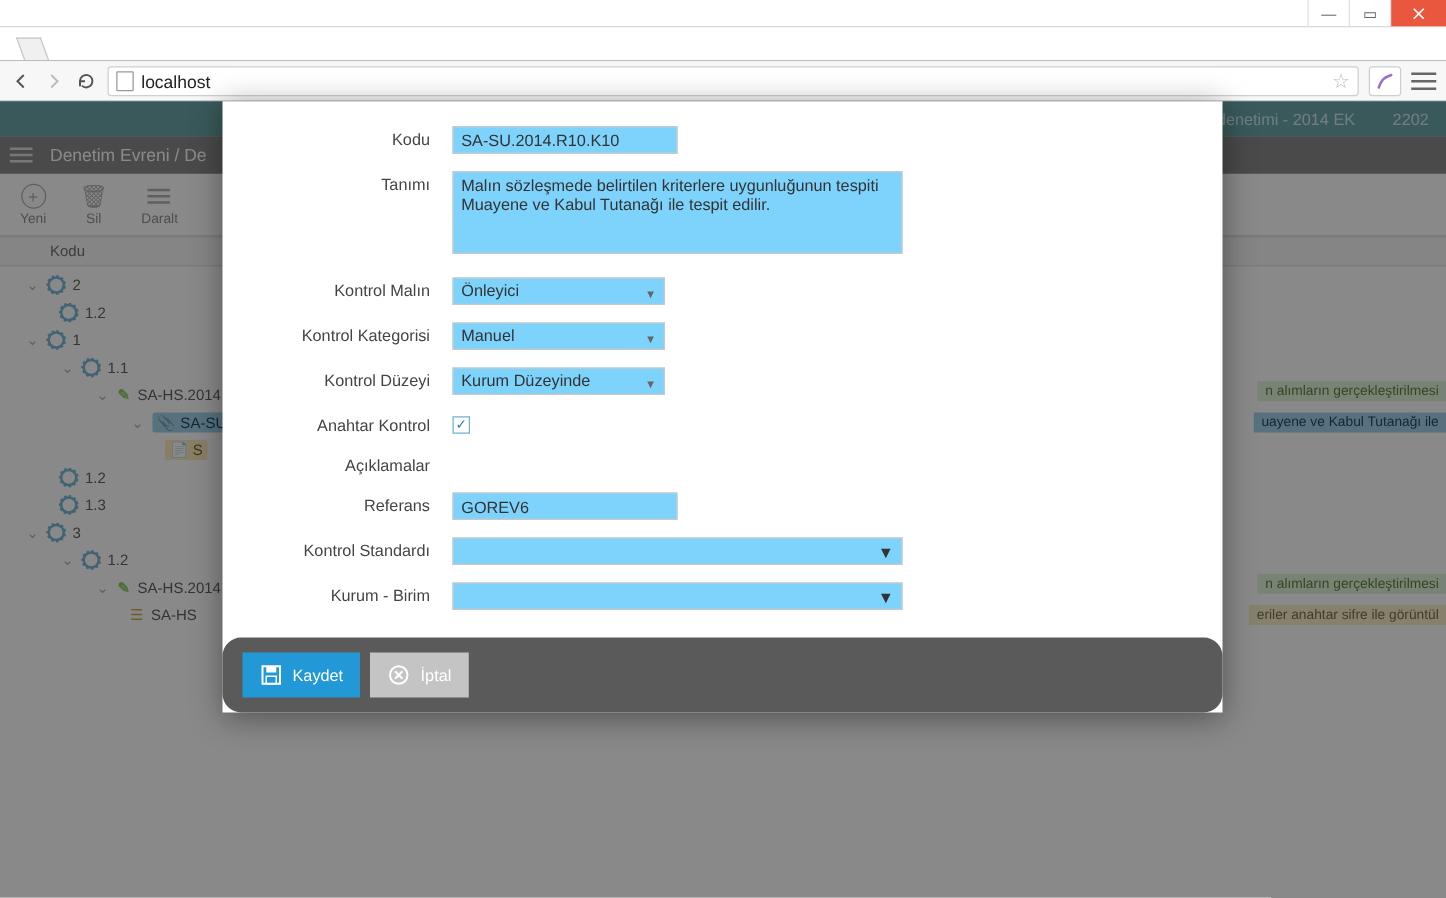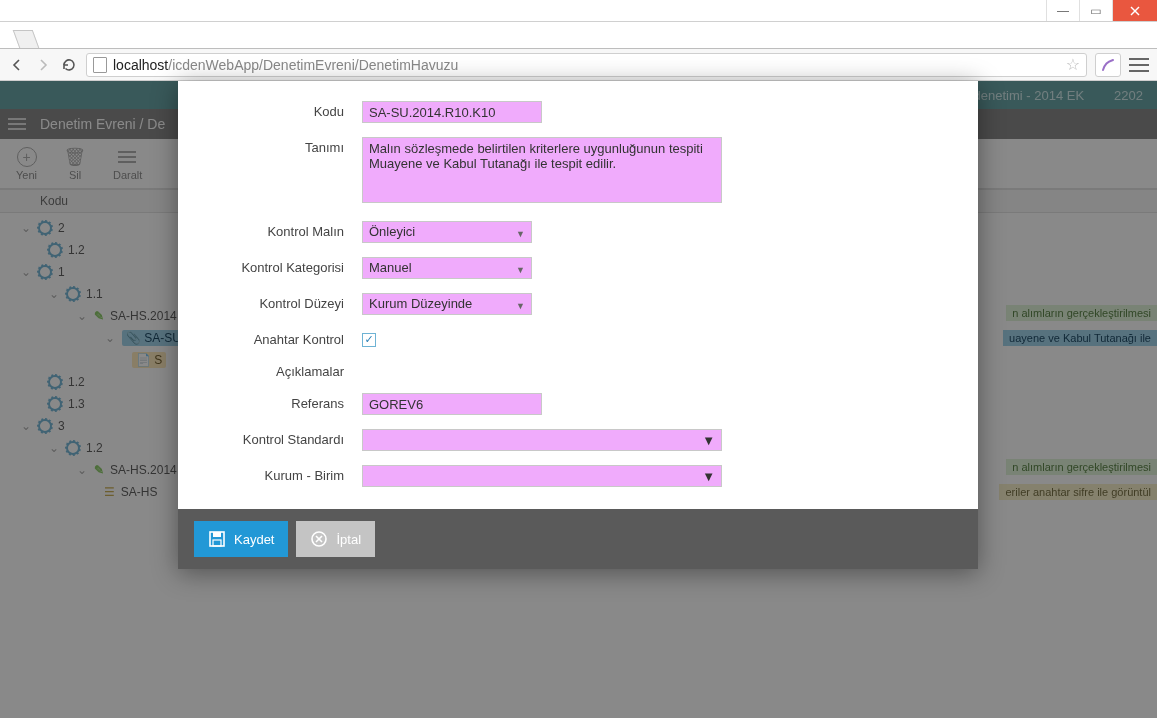--- a/index.html
+++ b/index.html
@@ -65,32 +65,32 @@
   
   .scrim { position:absolute; inset:81px 0 0 0; background: rgba(20,20,20,0.5); }
 
   
   .modal { position:absolute; left:178px; top:84px; width:800px; background:#fff; box-shadow: 0 4px 24px rgba(0,0,0,.4); }
   .modal-body { padding: 20px 24px 8px 24px; }
   .form-row { display:flex; align-items:flex-start; margin-bottom: 14px; }
   .form-row label { width: 160px; text-align: right; padding-right: 18px; font-size: 13px; color: #444; padding-top: 3px; }
   .form-row .field { flex: 1; }
   input[type=text], textarea, .combo, .combo-wide {
-    border: 1px solid #c8c8c8; font-size: 13px; color: #333; padding: 3px 6px; background:#f0abfc;
+    border: 1px solid #c8c8c8; font-size: 13px; color: #333; padding: 3px 6px; background:#7dd3fc;
   }
   input[type=text] { width: 180px; height: 22px; }
   textarea { width: 360px; height: 66px; resize: none; font-family: inherit; }
   .combo { width: 170px; height: 22px; display:flex; align-items:flex-end; justify-content:space-between; }
   .combo .caret { font-size: 9px; color:#666; }
   .combo-wide { width: 360px; height: 22px; display:flex; align-items:center; justify-content:flex-end; }
   .chk { width:14px; height:14px; border:1px solid #6eb3d4; display:inline-flex; align-items:center; justify-content:center; color:#2a7fb5; font-size:11px; background:#fff; }
   .aciklama { width:360px; height:44px; }
   .referans { width:180px; }
 
-  .modal-foot { background:#5a5a5a; padding: 12px 16px; display:flex; gap:8px; }
+  .modal-foot { background:#5a5a5a; padding: 12px 16px; display:flex; gap:8px;border-radius:15px; }
   .btn { height: 36px; display:flex; align-items:center; gap:8px; padding: 0 14px; font-size:13px; border:none; cursor:pointer; }
   .btn-save { background:#2298d6; color:#fff; }
   .btn-cancel { background:#c4c4c4; color:#fff; }
   .btn .icn { width:18px; height:18px; display:flex; align-items:center; justify-content:center; }
 </style>
 </head>
 <body>
 
 <div class="win-title">
   <div class="win-btn">—</div>
@@ -120,21 +120,20 @@
     </div>
   <div class="nav-icn reload">
       <svg width="16" height="16" viewBox="0 0 16 16">
         <path d="M3 8a5 5 0 1 1 1.5 3.5" stroke="#555" stroke-width="1.6" fill="none"></path>
         <path d="M3 12 L3 8 L7 8" stroke="#555" stroke-width="1.6" fill="none"></path>
       </svg>
     </div>
   <div class="urlbox">
     <span class="page-icn"></span>
     <span class="host">localhost</span>
-      <span class="path">/icdenWebApp/DenetimEvreni/DenetimHavuzu</span>
     <span class="star">☆</span>
   </div>
   <div class="ext-btn">
       <svg viewBox="0 0 14 14">
         <path d="M2 12 C4 6 6 4 12 2" stroke="#9a6fc7" stroke-width="2" fill="none" stroke-linecap="round"></path>
       </svg>
     </div>
   <div class="hamb">
       <span></span>
       <span></span>

